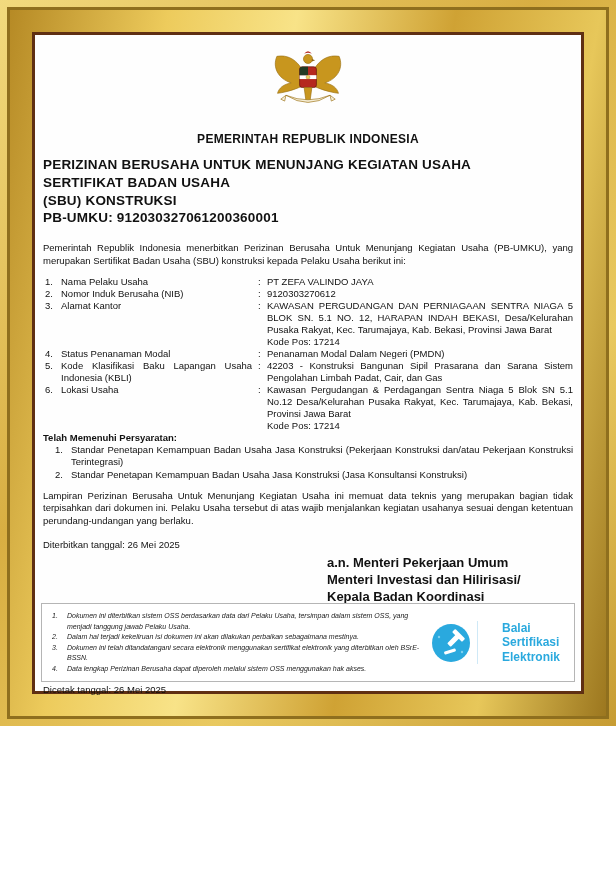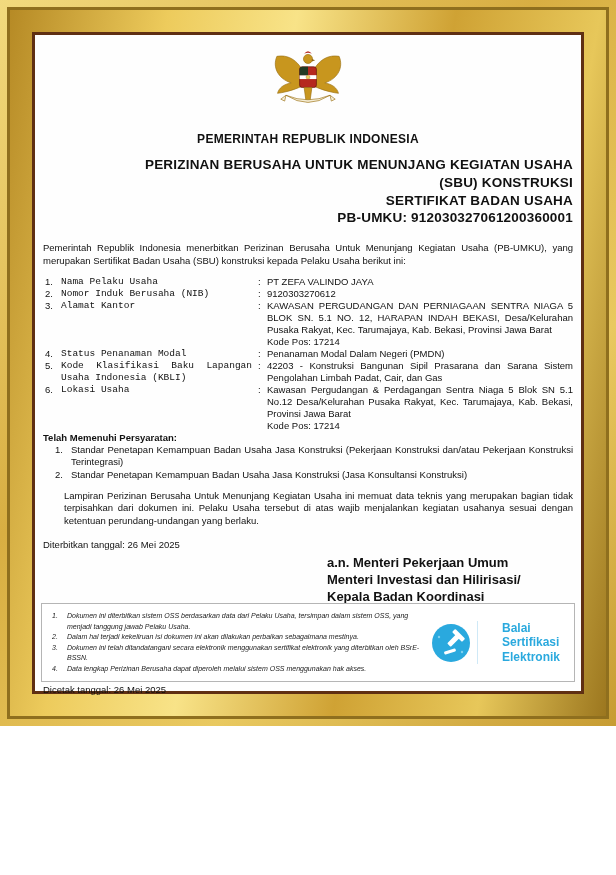--- a/index.html
+++ b/index.html
@@ -13,40 +13,40 @@
   .f3 { width:100%; height:100%; padding:22px;
         background:linear-gradient(100deg,#b68a25,#edcb5c 22%,#f8e388 40%,#cfa234 62%,#e7c75a 82%,#9c771f); }
   .f4 { width:100%; height:100%; background:#5f2f13; padding:3px; }
   .page { width:100%; height:100%; background:#fefefe; padding:8px 6px; position:relative; }
 
   .content { padding:0 2px; }
 
   
   .emblem { display:block; width:80px; height:70px; margin:3px auto 0; }
   .gov-title { margin-top:16px; text-align:center; font-size:12px; font-weight:bold; letter-spacing:.3px; }
-  .main-title { margin-top:10px; text-align:right; font-size:13.5px; font-weight:bold;
+  .main-title { margin-top:10px; text-align:left; font-size:13.5px; font-weight:bold;
                 line-height:1.32; letter-spacing:.2px; }
 
   
   .para { font-size:9.5px; line-height:1.3; text-align:justify; }
   .intro { margin-top:15px; }
 
   .details { margin-top:9px; font-size:9.5px; line-height:1.26; }
   .drow { display:grid; grid-template-columns:18px 197px 9px 1fr; align-items:start; }
   .dnum { padding-left:2px; }
-  .dlbl { text-align:justify; padding-right:6px;font-family:Liberation Mono, monospace; }
+  .dlbl { text-align:justify; padding-right:6px; }
   .dval { text-align:justify; }
   .dval .v2 { text-align:left; }
 
   .reqs { margin-top:0; font-size:9.5px; line-height:1.3; }
   .reqs-h { font-weight:bold; }
   .rrow { display:grid; grid-template-columns:16px 1fr; padding-left:12px; }
   .rtxt { text-align:justify; }
 
-  .closing { margin-top:9px;margin-left:21px; }
+  .closing { margin-top:9px; }
   .issued { margin-top:12px; font-size:9.5px; }
 
   
   .sig { width:232px; margin:4px 14px 3px auto; text-align:left;
          font-size:13px; font-weight:bold; line-height:1.32; }
   .qr { width:36px; height:36px; margin:3px auto 2px; display:block; }
   .printed { margin-top:0; font-size:9.5px; }
 
   
   .footer-box { position:absolute; left:6px; right:6px; bottom:9px;
@@ -85,22 +85,22 @@
 
       <path d="M54 64 h12 l-3 22 h-6 Z" fill="#c8961e" stroke="#9a7013" stroke-width="1"></path>
 
       <path d="M26 76 Q60 98 94 76 Q60 90 26 76 Z" fill="#f6eed7" stroke="#9a7013" stroke-width="1"></path>
       <path d="M26 76 l-8 6 6 3 Z M94 76 l8 6 -6 3 Z" fill="#f6eed7" stroke="#9a7013" stroke-width="1"></path>
     </svg>
 
     <div class="gov-title">PEMERINTAH REPUBLIK INDONESIA</div>
     <div class="main-title">
       <div>PERIZINAN BERUSAHA UNTUK MENUNJANG KEGIATAN USAHA</div>
+      <div>SERTIFIKAT BADAN USAHA</div>
       <div>(SBU) KONSTRUKSI</div>
-      <div>SERTIFIKAT BADAN USAHA</div>
       <div>PB-UMKU: 912030327061200360001</div>
     </div>
 
     <div class="para intro">Pemerintah Republik Indonesia menerbitkan Perizinan Berusaha Untuk Menunjang Kegiatan Usaha (PB-UMKU), yang merupakan Sertifikat Badan Usaha (SBU) konstruksi kepada Pelaku Usaha berikut ini:</div>
 
     <div class="details">
       <div class="drow">
         <div class="dnum">1.</div>
         <div class="dlbl">Nama Pelaku Usaha</div>
         <div>:</div>

